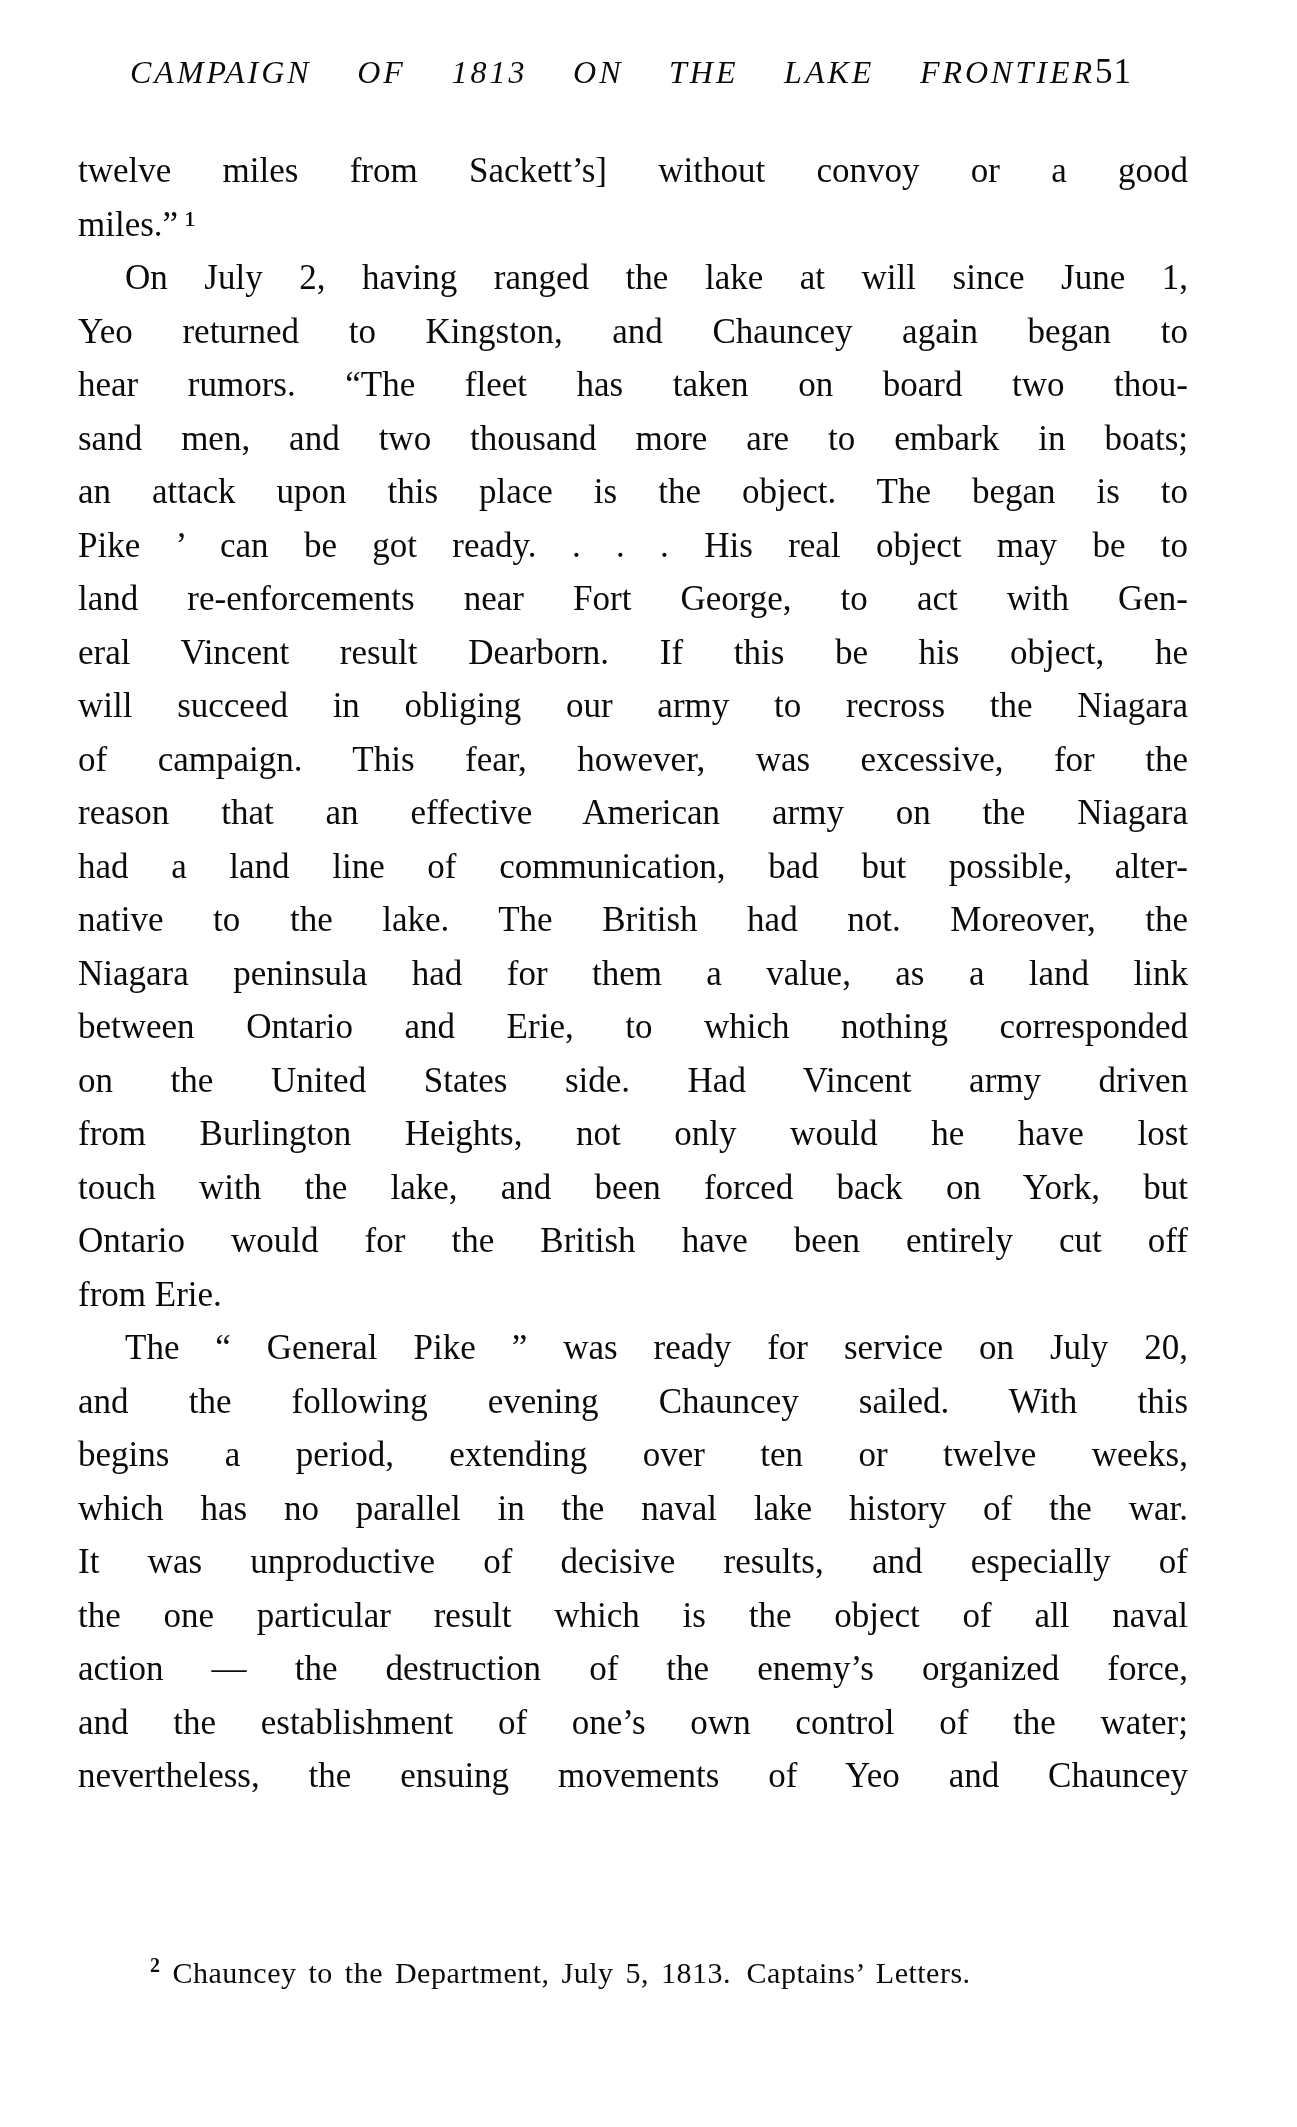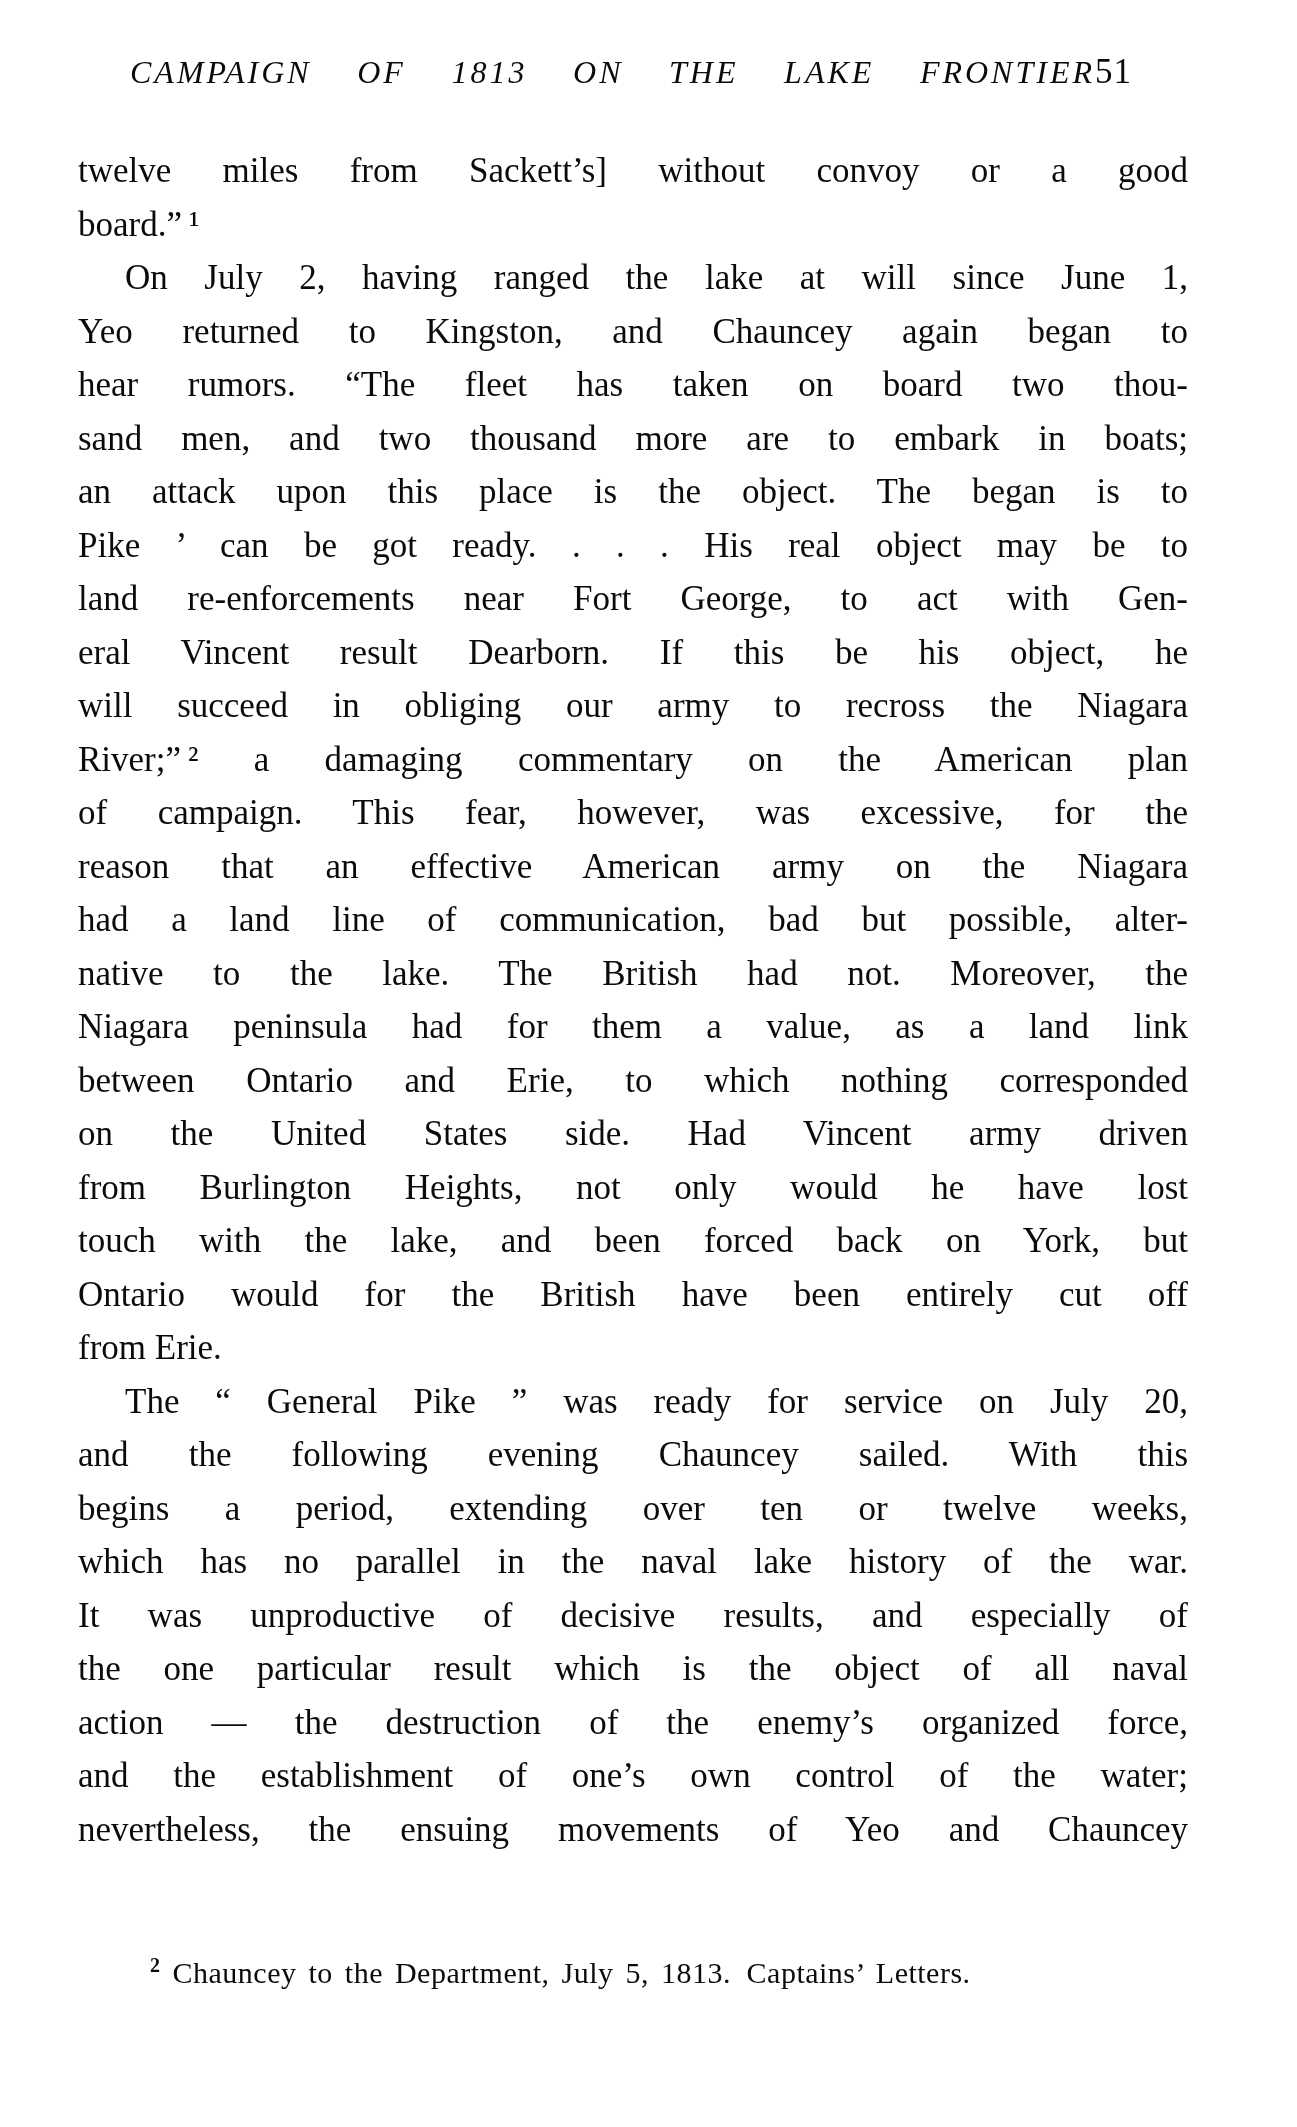--- a/index.html
+++ b/index.html
@@ -85,31 +85,30 @@
 
 <div class="page" style="background: rgb(255, 255, 255); color: rgb(11, 11, 11);">
 
   <div class="running-header">
     <span class="running-head-title">CAMPAIGN OF 1813 ON THE LAKE FRONTIER</span>
     <span class="page-number">51</span>
   </div>
 
   <div class="body-text" id="body-text">
       <div class="body-line just">twelve miles from Sackett’s] without convoy or a good</div>
-      <div class="body-line last">board.” ¹</div>
+      <div class="body-line last">miles.” ¹</div>
       <div class="body-line just indent">On July 2, having ranged the lake at will since June 1,</div>
       <div class="body-line just">Yeo returned to Kingston, and Chauncey again began to</div>
       <div class="body-line just">hear rumors. “The fleet has taken on board two thou-</div>
       <div class="body-line just">sand men, and two thousand more are to embark in boats;</div>
       <div class="body-line just">an attack upon this place is the object. The began is to</div>
       <div class="body-line just">Pike ’ can be got ready. . . . His real object may be to</div>
       <div class="body-line just">land re-enforcements near Fort George, to act with Gen-</div>
       <div class="body-line just">eral Vincent result Dearborn. If this be his object, he</div>
       <div class="body-line just">will succeed in obliging our army to recross the Niagara</div>
-      <div class="body-line just">River;” ² a damaging commentary on the American plan</div>
       <div class="body-line just">of campaign. This fear, however, was excessive, for the</div>
       <div class="body-line just">reason that an effective American army on the Niagara</div>
       <div class="body-line just">had a land line of communication, bad but possible, alter-</div>
       <div class="body-line just">native to the lake. The British had not. Moreover, the</div>
       <div class="body-line just">Niagara peninsula had for them a value, as a land link</div>
       <div class="body-line just">between Ontario and Erie, to which nothing corresponded</div>
       <div class="body-line just">on the United States side. Had Vincent army driven</div>
       <div class="body-line just">from Burlington Heights, not only would he have lost</div>
       <div class="body-line just">touch with the lake, and been forced back on York, but</div>
       <div class="body-line just">Ontario would for the British have been entirely cut off</div>

